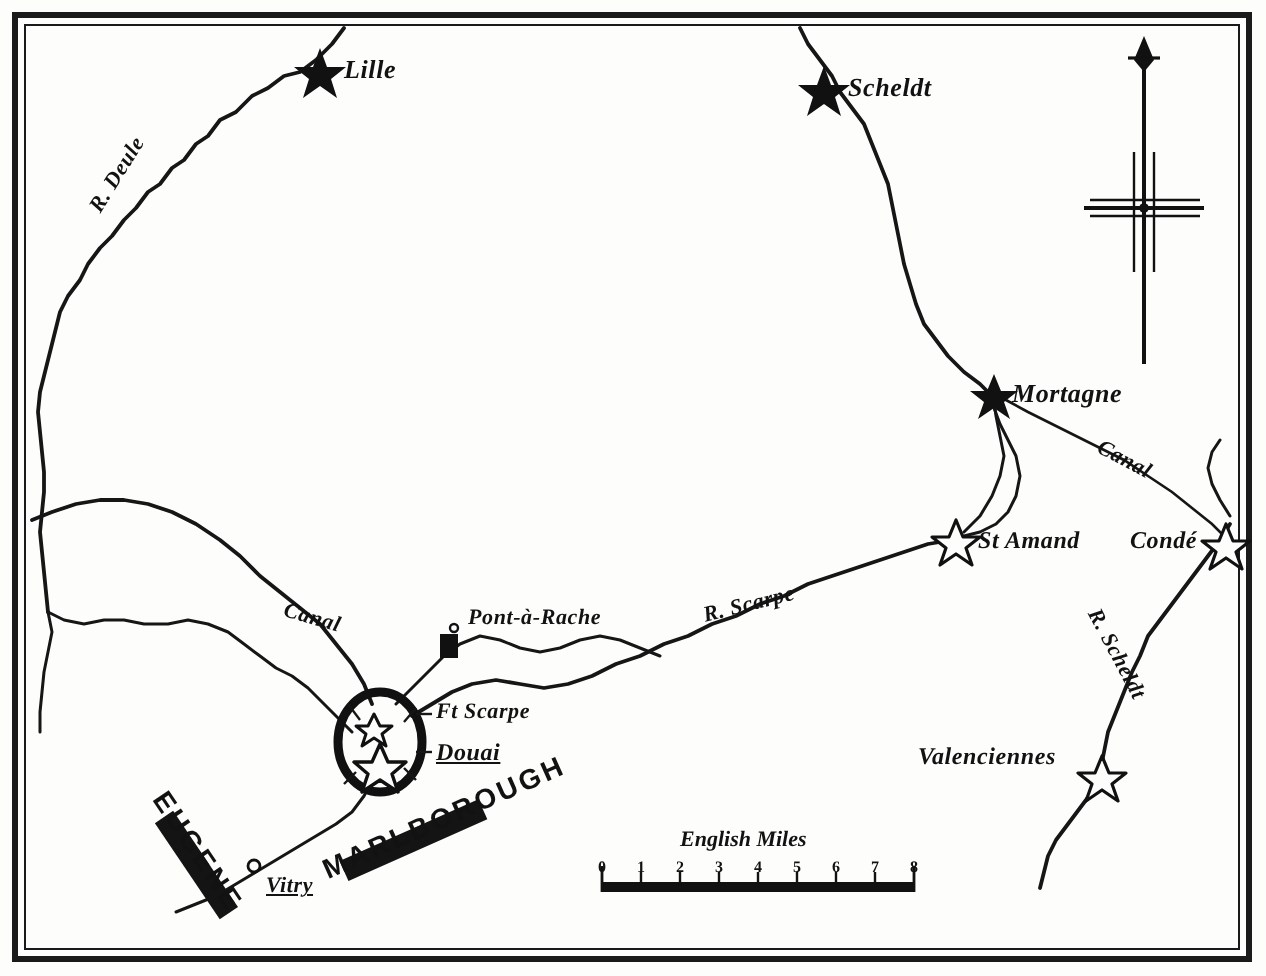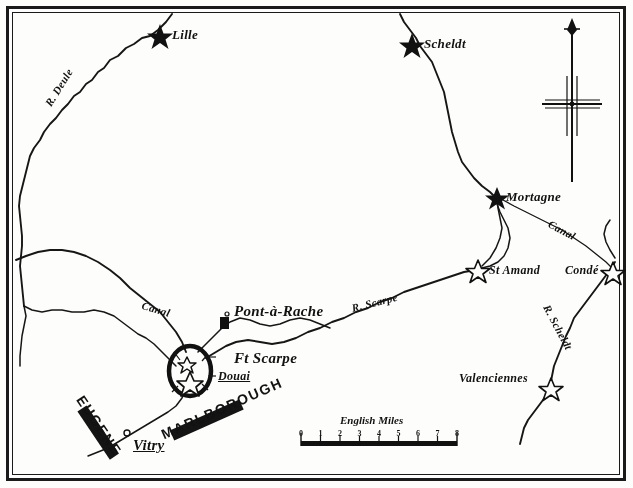--- a/index.html
+++ b/index.html
@@ -69,21 +69,21 @@
     color: #121212;
     font-style: italic;
     font-weight: bold;
     white-space: nowrap;
     letter-spacing: 0.3px;
     line-height: 1;
   }
   .lbl-city    { font-size: 13px; }
   .lbl-town    { font-size: 12px; }
   .lbl-river   { font-size: 11px; font-weight: bold; }
-  .lbl-small   { font-size: 15px; }
+  .lbl-small   { font-size: 11px; }
 
   .lbl-army {
     position: absolute;
     color: #121212;
     font-family: "Liberation Sans", sans-serif;
     font-weight: bold;
     font-style: normal;
     font-size: 14px;
     letter-spacing: 1.6px;
     white-space: nowrap;
@@ -252,21 +252,21 @@
   </svg>
 
   <div class="lbl lbl-city" style="left:172px; top:28px;">Lille</div>
   <div class="lbl lbl-city" style="left:424px; top:37px;">Scheldt</div>
   <div class="lbl lbl-city" style="left:506px; top:190px;">Mortagne</div>
   <div class="lbl lbl-town" style="left:489px; top:264px;text-align:right;">St Amand</div>
   <div class="lbl lbl-town" style="left:565px; top:264px;">Condé</div>
   <div class="lbl lbl-town" style="left:459px; top:372px;">Valenciennes</div>
   <div class="lbl lbl-town" style="left:218px; top:370px;text-decoration:underline;">Douai</div>
 
-  <div class="lbl lbl-small" style="left:234px; top:351px;">Ft Scarpe</div>
+  <div class="lbl lbl-small" style="left:218px; top:351px;">Ft Scarpe</div>
   <div class="lbl lbl-small" style="left:234px; top:304px;">Pont-à-Rache</div>
   <div class="lbl lbl-small" style="left:133px; top:438px;text-decoration:underline;">Vitry</div>
 
   <div class="lbl lbl-river" style="left:48px; top:100px; transform:rotate(-58deg); transform-origin:left center;">R. Deule</div>
   <div class="lbl lbl-river" style="left:352px; top:303px; transform:rotate(-14deg); transform-origin:left center;">R. Scarpe</div>
   <div class="lbl lbl-river" style="left:546px; top:300px; transform:rotate(62deg); transform-origin:left center;">R. Scheldt</div>
 
   <div class="lbl lbl-river" style="left:142px; top:300px; transform:rotate(16deg); transform-origin:left center;">Canal</div>
   <div class="lbl lbl-river" style="left:549px; top:218px; transform:rotate(28deg); transform-origin:left center;">Canal</div>
 

